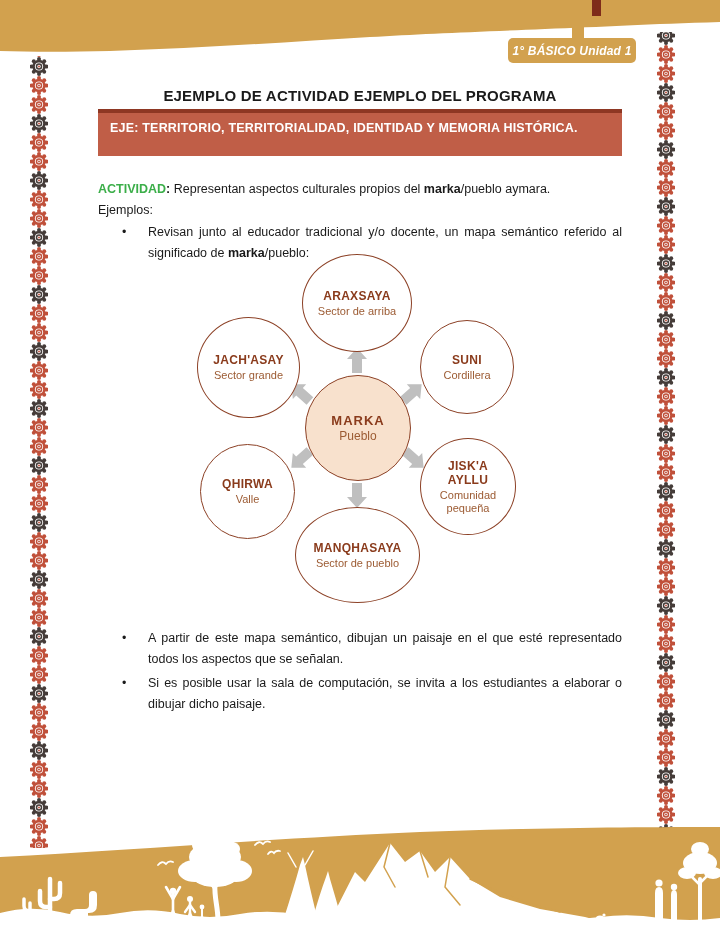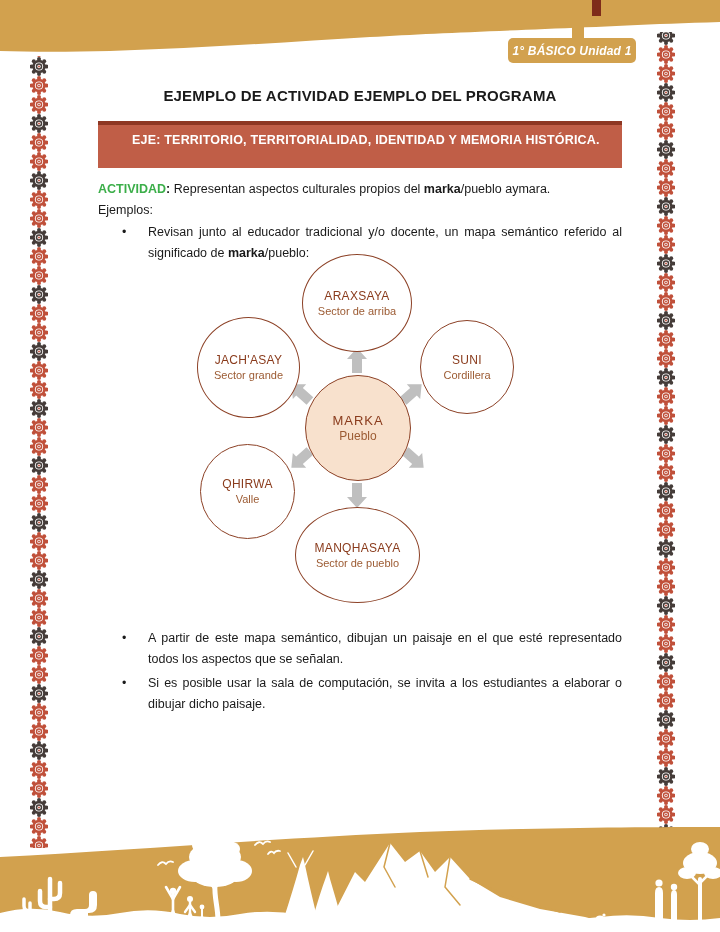--- a/index.html
+++ b/index.html
@@ -16,40 +16,40 @@
   
   #borders{left:0;top:0;width:720px;height:932px;pointer-events:none;}
   .fill-mred{fill:var(--motif-red);} .fill-mdark{fill:var(--motif-dark);}
   .ring-mred{fill:none;stroke:var(--motif-red);stroke-width:1.5px;}
   .ring-mdark{fill:none;stroke:var(--motif-dark);stroke-width:1.5px;}
   .fill-mdot{fill:var(--motif-dot);}
 
   
   #title{left:98px;top:87px;width:524px;text-align:center;font-size:15px;
          font-weight:bold;letter-spacing:.2px;}
-  #banner{left:98px;top:121px;width:524px;height:47px;background:var(--banner-bg);
-          border-top:4px solid var(--banner-top);box-sizing:border-box;padding-left:22px;}
+  #banner{left:98px;top:109px;width:524px;height:47px;background:var(--banner-bg);
+          border-top:4px solid var(--banner-top);box-sizing:border-box;}
   #banner span{display:block;padding:8px 12px 0 12px;font-size:12.5px;
                font-weight:bold;color:#fff;letter-spacing:.2px;}
 
   
   #activity{left:98px;top:179px;width:524px;font-size:12.5px;line-height:21px;}
   .green{color:var(--green);font-weight:bold;}
   ul.blt{margin:1px 0 0 0;padding:0 0 0 50px;list-style:none;}
   ul.blt li{position:relative;text-align:justify;margin:0 0 3px 0;}
   ul.blt li::before{content:"\2022";position:absolute;left:-26px;top:0;}
   #closing{left:98px;top:627px;width:524px;font-size:12.5px;line-height:21px;}
 
   
   #arrows{left:0;top:0;width:720px;height:932px;pointer-events:none;}
   .fill-arrow{fill:var(--arrow);}
   .node{position:absolute;border:1.6px solid var(--node-border);border-radius:50%;
         background:#fff;display:flex;flex-direction:column;align-items:center;
         justify-content:center;text-align:center;box-sizing:border-box;}
-  .node-name{font-weight:normal;font-size:12px;color:var(--node-name);
+  .node-name{font-weight:bold;font-size:12px;color:var(--node-name);
              letter-spacing:.3px;line-height:14px;}
   .node-desc{font-size:11px;color:var(--node-desc);line-height:13px;margin-top:2px;}
   #n-araxsaya{left:302px;top:254px;width:110px;height:98px;padding:0 13px;}
   #n-suni{left:420px;top:320px;width:94px;height:94px;}
   #n-jachasay{left:197px;top:317px;width:103px;height:101px;}
   #n-center{left:305px;top:375px;width:106px;height:106px;background:var(--center-fill);}
   #n-center .node-name{font-size:13px;letter-spacing:1px;}
   #n-center .node-desc{font-size:12px;}
   #n-qhirwa{left:200px;top:444px;width:95px;height:95px;}
   #n-jiska{left:420px;top:438px;width:96px;height:97px;padding:0 9px;}
@@ -155,20 +155,24 @@
     <div class="node-desc">Sector grande</div>
   </div>
   <div class="node" id="n-center">
     <div class="node-name">MARKA</div>
     <div class="node-desc">Pueblo</div>
   </div>
   <div class="node" id="n-qhirwa">
     <div class="node-name">QHIRWA</div>
     <div class="node-desc">Valle</div>
   </div>
+  <div class="node" id="n-jiska">
+    <div class="node-name">JISK'A AYLLU</div>
+    <div class="node-desc">Comunidad pequeña</div>
+  </div>
   <div class="node" id="n-manqhasaya">
     <div class="node-name">MANQHASAYA</div>
     <div class="node-desc">Sector de pueblo</div>
   </div>
 
   <div id="closing" class="abs">
     <ul class="blt">
       <li>A partir de este mapa semántico, dibujan un paisaje en el que esté representado todos los aspectos que se señalan.</li>
       <li>Si es posible usar la sala de computación, se invita a los estudiantes a elaborar o dibujar dicho paisaje.</li>
     </ul>

